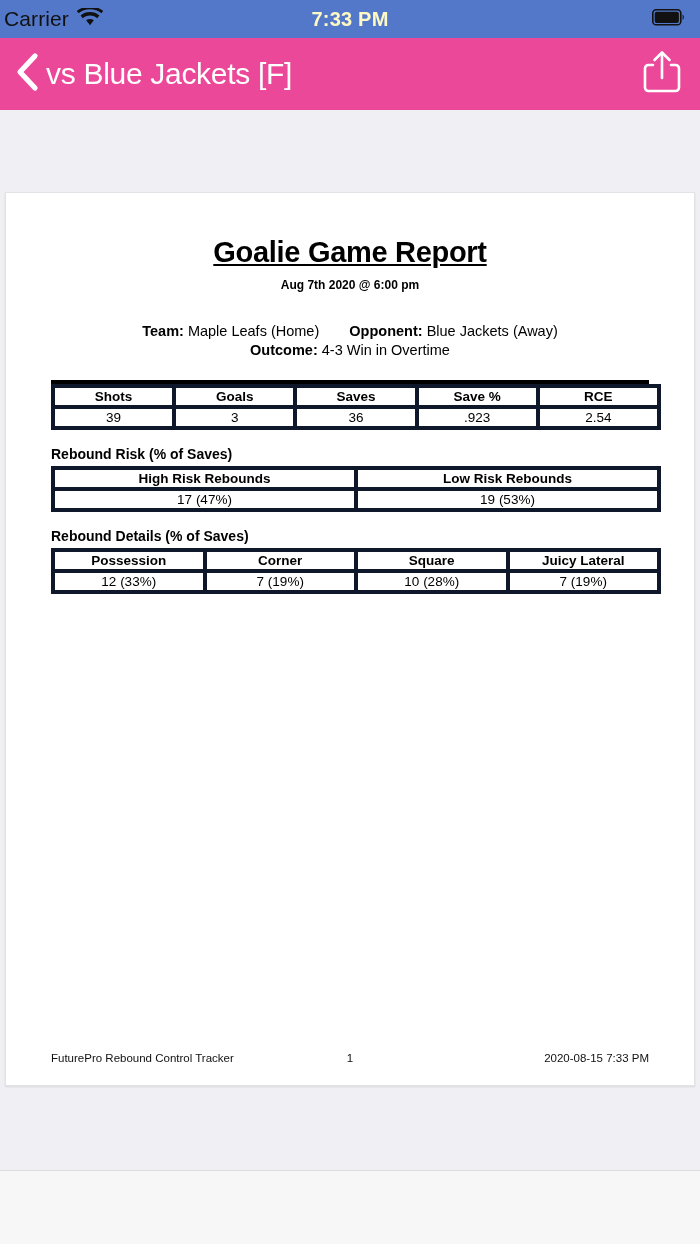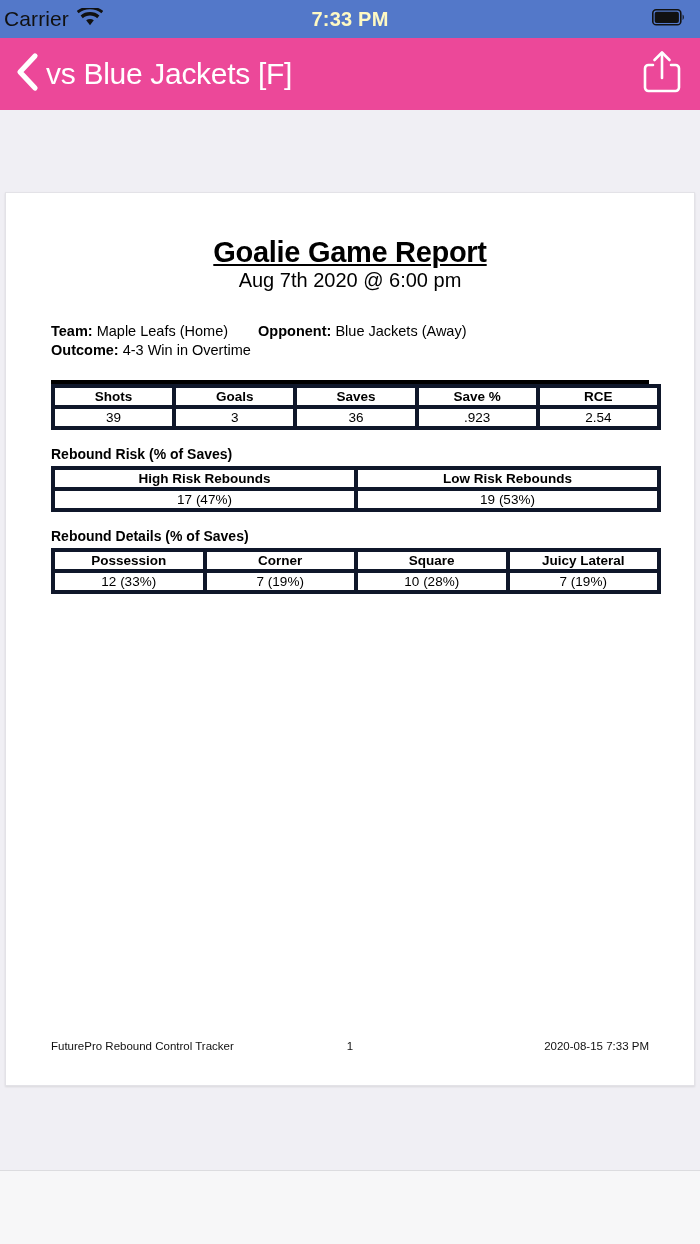--- a/index.html
+++ b/index.html
@@ -62,25 +62,27 @@
     text-align: center;
     font-size: 29px;
     font-weight: bold;
     color: #000;
     padding-top: 43px;
     letter-spacing: -.3px;
     text-decoration: underline;
   }
   .doc-subtitle {
     text-align: center;
-    font-size: 20px;
+    font-size: 12px;
     color: #000;
-  }
-
-  .meta { margin-top: 30px; font-size: 14.5px; color: #000; line-height: 1.32; }
+    margin-top: 9px;
+    font-weight: bold;
+  }
+
+  .meta { margin-top: 30px; font-size: 14.5px; color: #000; line-height: 1.32; text-align: center; }
   .meta b { font-weight: bold; }
   .meta-gap { display: inline-block; width: 22px; }
 
   .rule-thick { border-top: 4px solid #000; margin-top: 20px; }
 
   .section-head {
     font-size: 19px; font-weight: bold; color: #000;
     margin-top: 3px; margin-bottom: 4px; letter-spacing: -.2px;
   }
   .section-head-sm {
@@ -99,21 +101,21 @@
     color: #000;
     height: 19px;
     padding: 1px 2px;
   }
   table.rep th { font-size: 13.5px; font-weight: bold; }
   table.rep td { font-size: 13.5px; font-weight: normal; }
 
   
   .page-footer {
     position: absolute;
-    left: 45px; right: 45px; bottom: 33px;
+    left: 45px; right: 45px; bottom: 21px;
     display: flex; align-items: flex-end;
     font-size: 11.5px; color: #111;
   }
   .pf-left { flex: 1; text-align: left; }
   .pf-center { flex: 0 0 auto; }
   .pf-right { flex: 1; text-align: right; }
 
   
   .bottombar {
     height: 74px;

